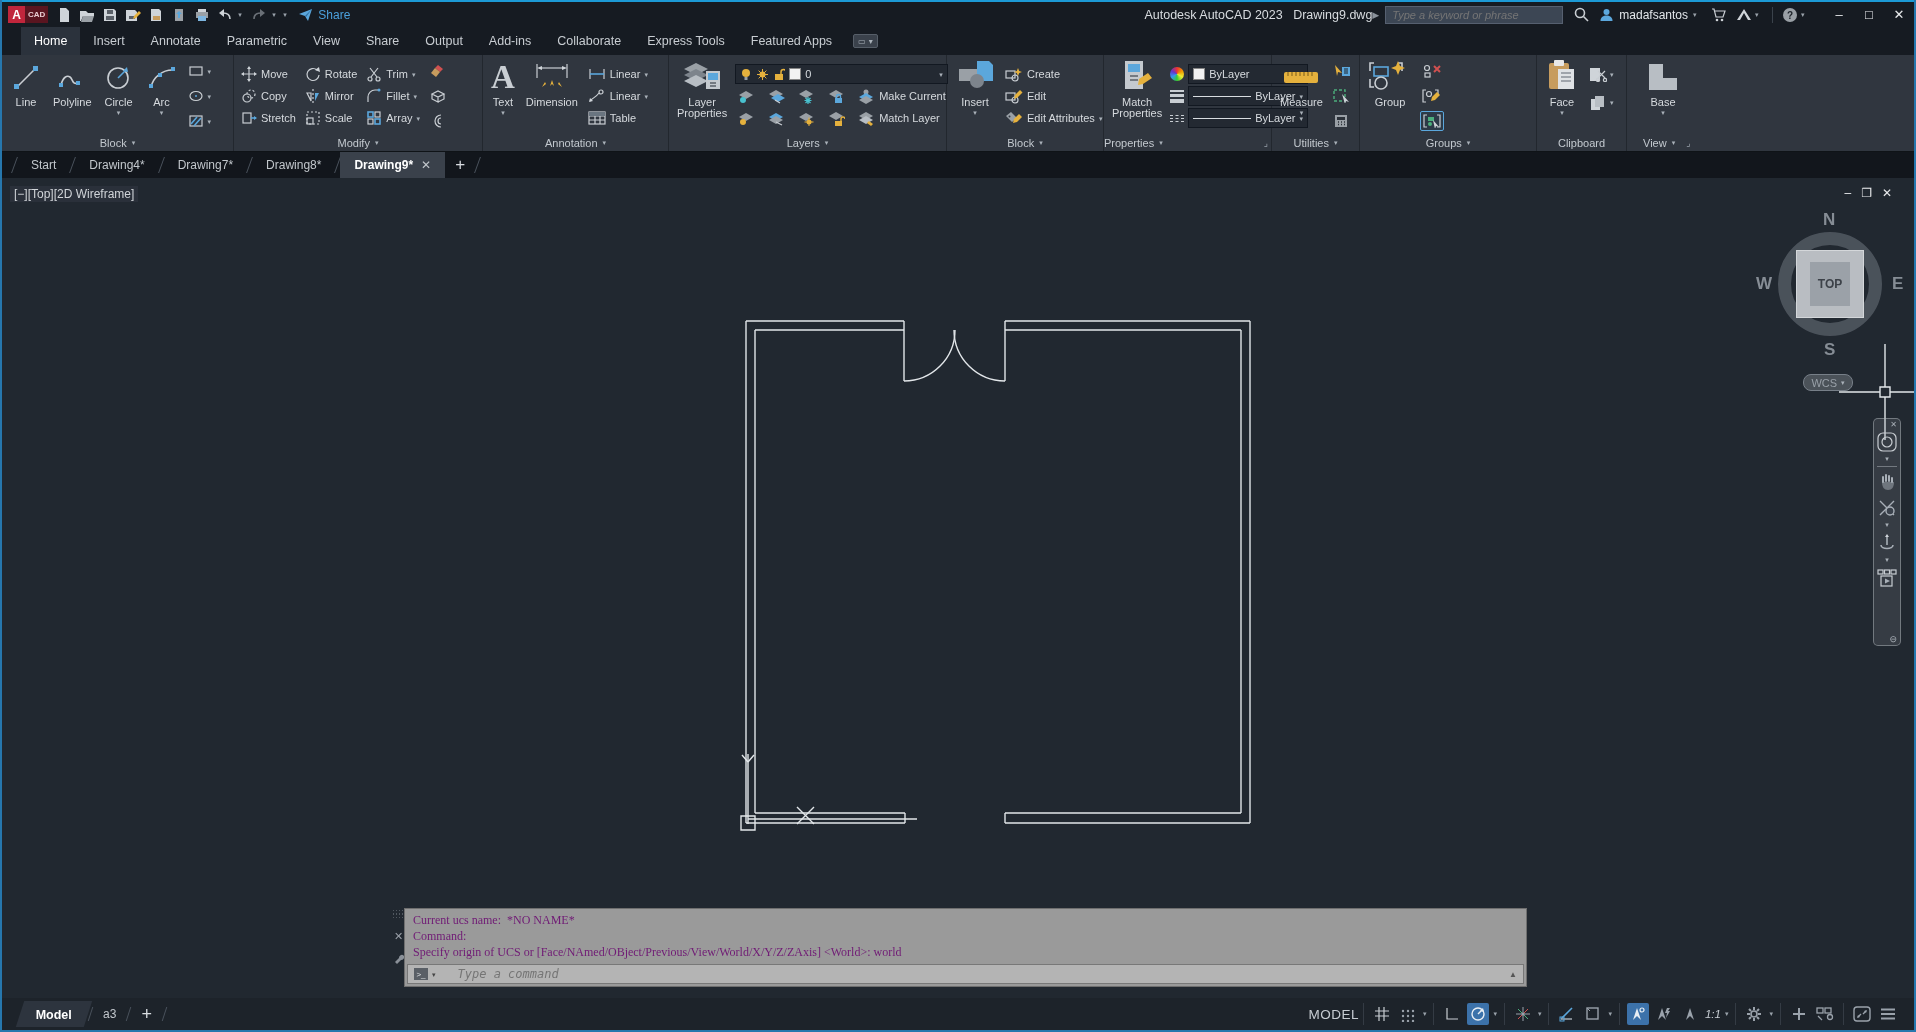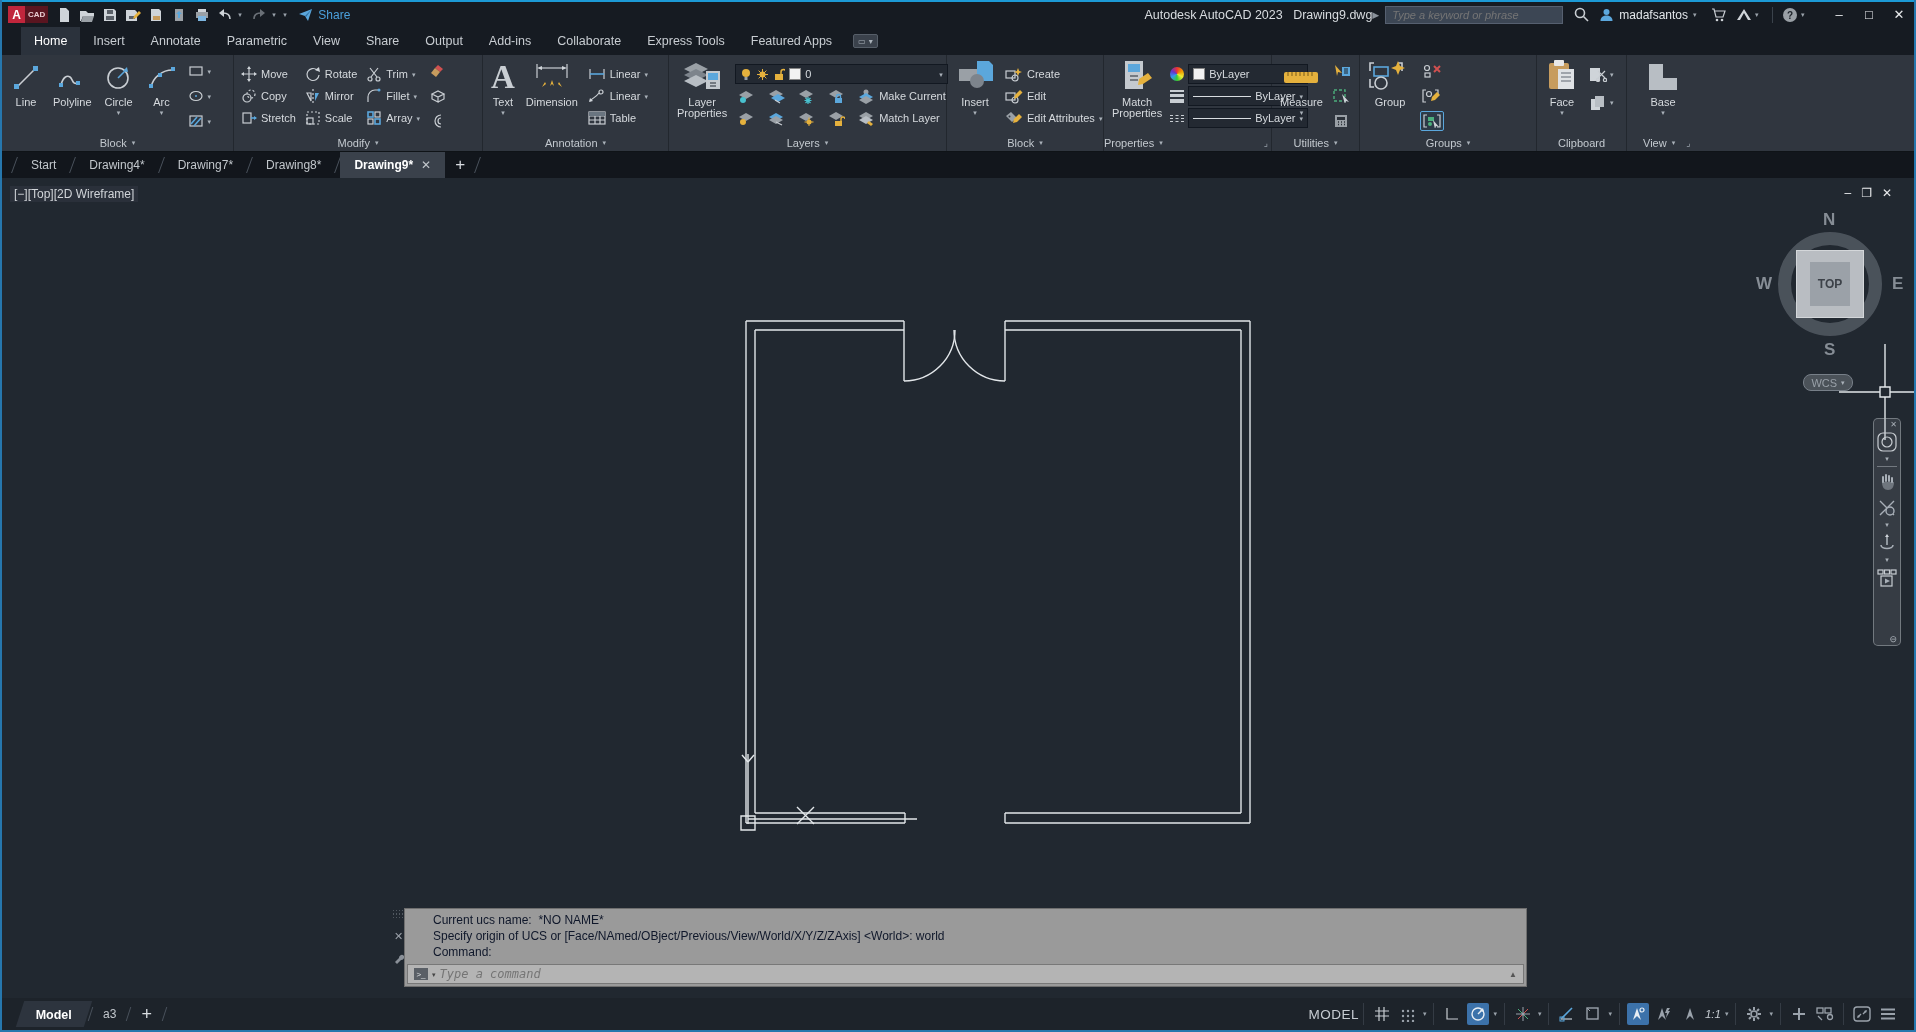--- a/index.html
+++ b/index.html
@@ -89,24 +89,24 @@
   .nv-div { width:20px; border-top:1px solid rgba(190,196,202,.45); margin:2px 0; }
   .nv-dash { align-self:flex-end; font-size:9px; margin:auto 3px 1px 0; }
 
   
   .cmdwin { position:absolute; left:391px; top:730px; width:1134px; display:flex; }
   .cmd-grip { width:11px; display:flex; flex-direction:column; align-items:center; color:#8a9098; }
   .grip-dots { margin-top:2px; line-height:4px; font-size:7px; letter-spacing:1px; color:#7d848c; }
   .cmd-x { margin-top:12px; font-size:11px; color:#9aa0a8; }
   .cmd-wrench { margin-top:10px; }
   .cmd-main { flex:1; background:#9a9a9a; border:1px solid #6f6f6f; }
-  .cmd-hist { padding:3px 8px 2px 8px; font-family:Liberation Sans, sans-serif; font-size:12px; color:#0f172a; line-height:16px; white-space:pre;margin-left:20px; }
+  .cmd-hist { padding:3px 8px 2px 8px; font-family:Liberation Serif, serif; font-size:12px; color:#701a75; line-height:16px; white-space:pre; }
   .cmd-input-row { margin:2px 2px 2px 2px; background:#b4b4b4; border:1px solid #787878; height:20px; display:flex; align-items:center; padding:0 6px; gap:4px; }
   .cmd-prompt-ico { width:14px; height:12px; background:#5a5f66; color:#dfe2e5; font-size:8px; display:flex; align-items:center; justify-content:center; }
-  .cmd-input { flex:1; background:transparent; border:none; outline:none; font-family:"DejaVu Sans Mono",monospace; font-style:italic; font-size:12px; color:#4a4a4a; }
+  .cmd-input { flex:1; background:transparent; border:none; outline:none; font-family:"DejaVu Sans Mono",monospace; font-style:italic; font-size:12px; color:#4a4a4a;margin-left:18px; }
   .cmd-up { font-size:8px; color:#555; }
 
   
   .statusbar { height:34px; background:#1d232a; border-bottom:2px solid #2677ad; display:flex; align-items:center; padding:0 8px; flex:1; }
   .ltab-model { background:#2d343e; transform:skewX(-18deg); padding:4px 16px; margin-left:10px; }
   .ltab-model span { display:inline-block; transform:skewX(18deg); color:#fff; font-weight:bold; font-size:12.5px; }
   .ltab { color:#c2c7cc; font-size:12px; padding:0 10px; }
   .lsep { width:1px; height:14px; background:#4a525c; transform:skewX(-18deg); margin:0 2px; }
   .lplus { color:#d8dce0; font-size:18px; padding:0 10px; }
   .sb-right { margin-left:auto; display:flex; align-items:center; height:100%; }
@@ -967,21 +967,21 @@
       <div class="cmd-grip">
         <span class="grip-dots">::::<br>::::</span>
         <span class="cmd-x">✕</span>
         <span class="cmd-wrench">
             <svg width="12" height="12">
               <path d="M10 2a3 3 0 0 0-4 3L2 9l2 2 4-4a3 3 0 0 0 3-4z" fill="#8a9098"></path>
             </svg>
           </span>
       </div>
       <div class="cmd-main">
-        <div class="cmd-hist"><div>Current ucs name:  *NO NAME*</div><div>Specify origin of UCS or [Face/NAmed/OBject/Previous/View/World/X/Y/Z/ZAxis] &lt;World&gt;: world</div><div>Command:</div></div>
+        <div class="cmd-hist"><div>Current ucs name:  *NO NAME*</div><div>Command:</div><div>Specify origin of UCS or [Face/NAmed/OBject/Previous/View/World/X/Y/Z/ZAxis] &lt;World&gt;: world</div></div>
         <div class="cmd-input-row">
           <span class="cmd-prompt-ico">&gt;_</span>
           <span class="caret" style="color:#444;">▾</span>
           <input class="cmd-input" placeholder="Type a command" style="">
           <span class="cmd-up">▲</span>
         </div>
       </div>
     </div>
   </div>
 

